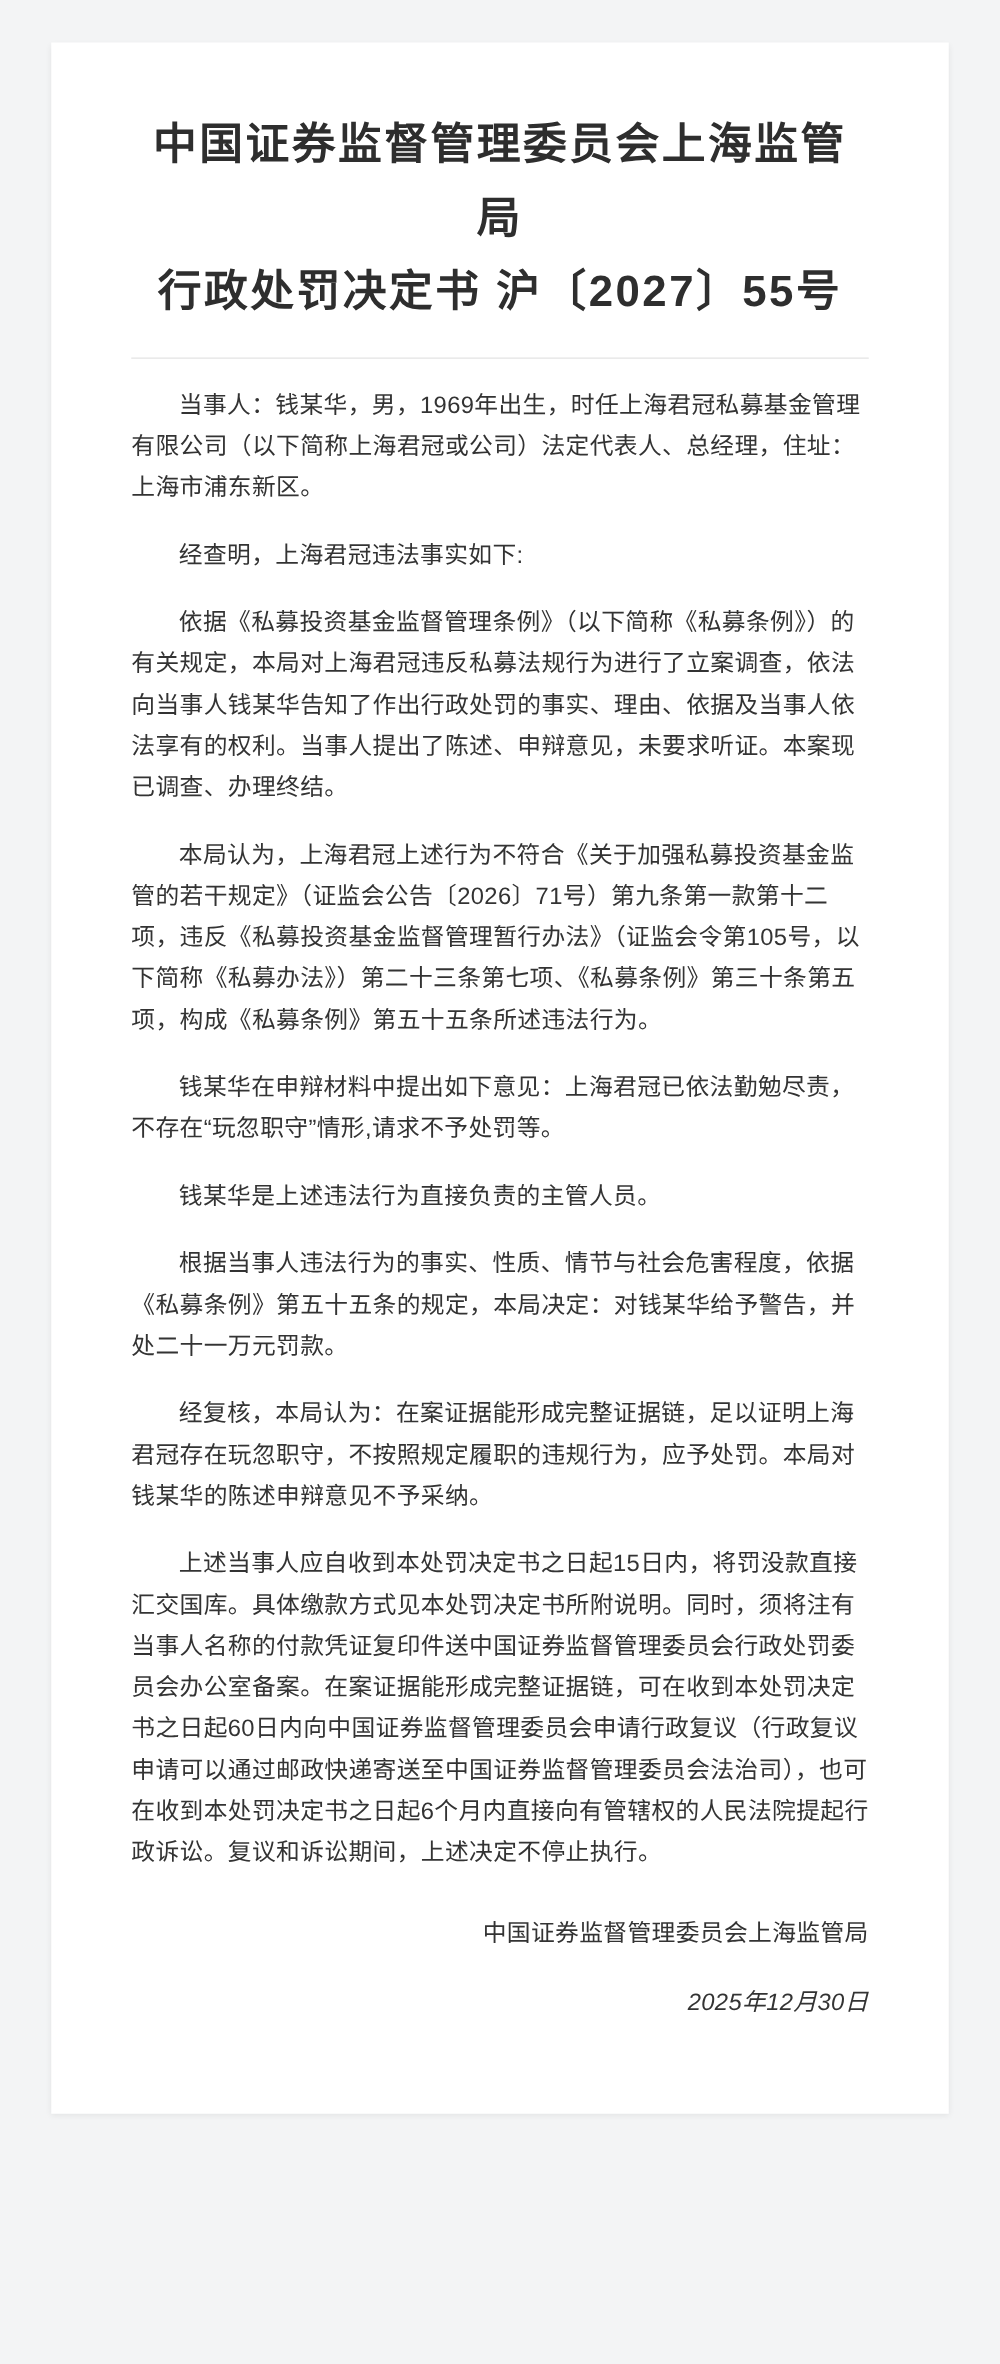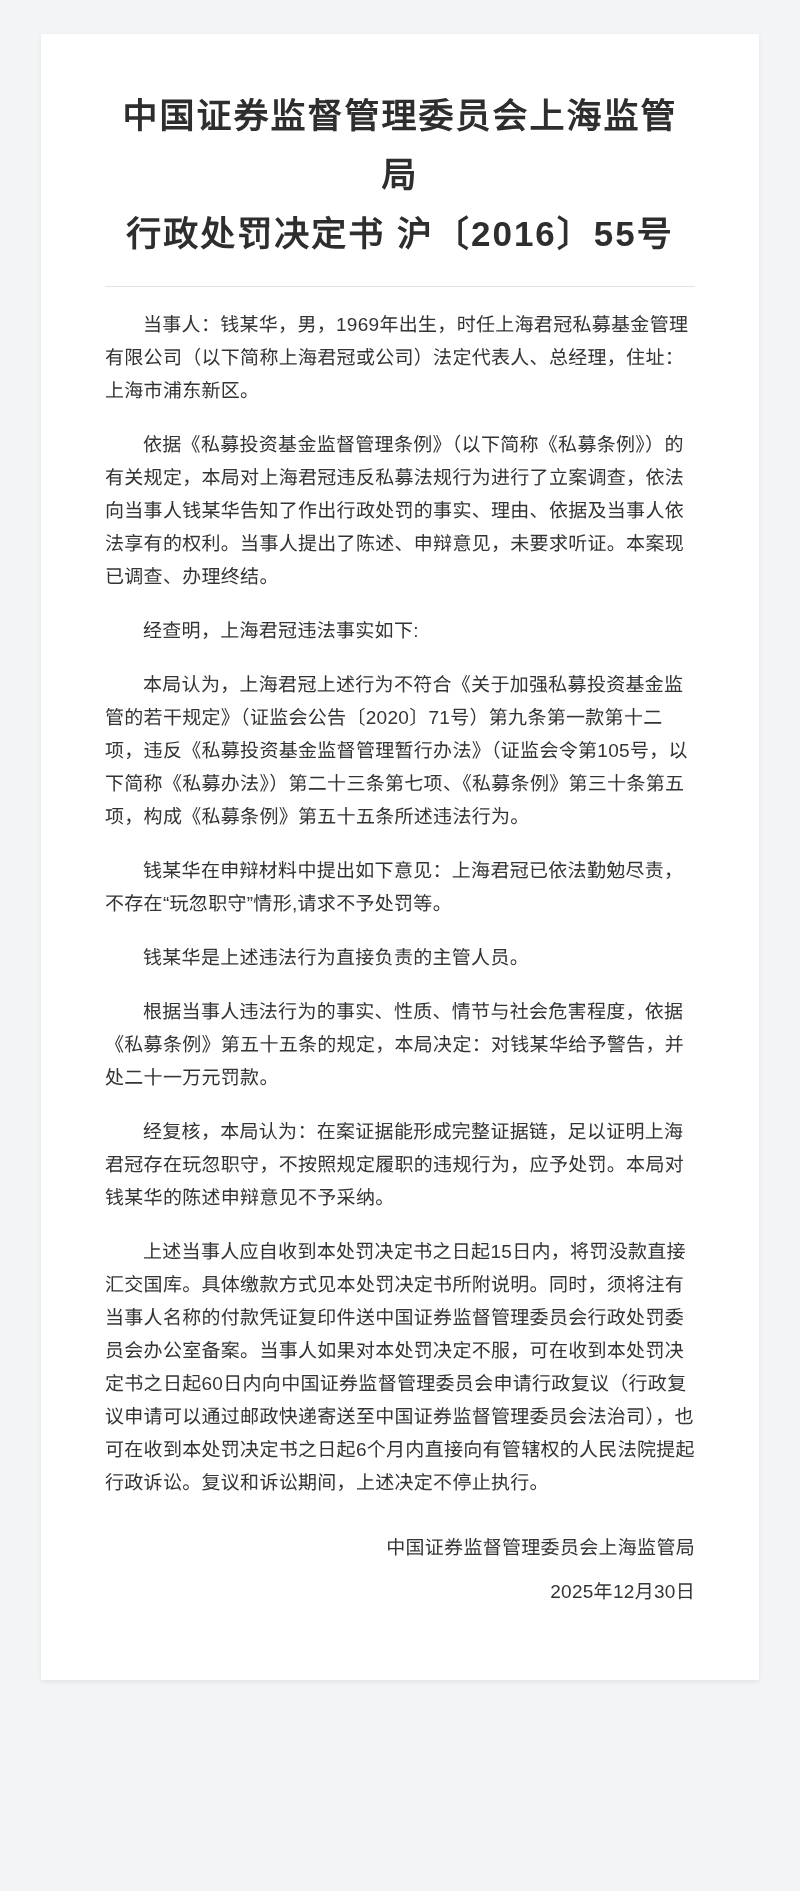--- a/index.html
+++ b/index.html
@@ -50,46 +50,47 @@
     color: #333333;
     font-size: 19px;
     line-height: 33px;
     letter-spacing: 0.3px;
     text-align: right;
   }
   .doc-sign .issuer {
     margin: 32px 0 0 0;
   }
   .doc-sign .sign-date {
-    margin: 11px 0 0 0;
+    margin: 22px 0 0 0;
+    font-style: italic;
   }
 </style>
 </head>
 <body>
 
 <div class="page">
   <div class="doc-card">
 
     <h1 class="doc-title">
       <span>中国证券监督管理委员会上海监管局</span><br>
-      <span>行政处罚决定书 沪〔2016〕55号</span>
+      <span>行政处罚决定书 沪〔2027〕55号</span>
     </h1>
 
     <hr class="title-divider">
 
     <div class="doc-body">
       <p>当事人：钱某华，男，1969年出生，时任上海君冠私募基金管理有限公司（以下简称上海君冠或公司）法定代表人、总经理，住址：上海市浦东新区。</p>
+      <p>经查明，上海君冠违法事实如下:</p>
       <p>依据《私募投资基金监督管理条例》（以下简称《私募条例》）的有关规定，本局对上海君冠违反私募法规行为进行了立案调查，依法向当事人钱某华告知了作出行政处罚的事实、理由、依据及当事人依法享有的权利。当事人提出了陈述、申辩意见，未要求听证。本案现已调查、办理终结。</p>
-      <p>经查明，上海君冠违法事实如下:</p>
-      <p>本局认为，上海君冠上述行为不符合《关于加强私募投资基金监管的若干规定》（证监会公告〔2020〕71号）第九条第一款第十二项，违反《私募投资基金监督管理暂行办法》（证监会令第105号，以下简称《私募办法》）第二十三条第七项、《私募条例》第三十条第五项，构成《私募条例》第五十五条所述违法行为。</p>
+      <p>本局认为，上海君冠上述行为不符合《关于加强私募投资基金监管的若干规定》（证监会公告〔2026〕71号）第九条第一款第十二项，违反《私募投资基金监督管理暂行办法》（证监会令第105号，以下简称《私募办法》）第二十三条第七项、《私募条例》第三十条第五项，构成《私募条例》第五十五条所述违法行为。</p>
       <p>钱某华在申辩材料中提出如下意见：上海君冠已依法勤勉尽责，不存在“玩忽职守”情形,请求不予处罚等。</p>
       <p>钱某华是上述违法行为直接负责的主管人员。</p>
       <p>根据当事人违法行为的事实、性质、情节与社会危害程度，依据《私募条例》第五十五条的规定，本局决定：对钱某华给予警告，并处二十一万元罚款。</p>
       <p>经复核，本局认为：在案证据能形成完整证据链，足以证明上海君冠存在玩忽职守，不按照规定履职的违规行为，应予处罚。本局对钱某华的陈述申辩意见不予采纳。</p>
-      <p>上述当事人应自收到本处罚决定书之日起15日内，将罚没款直接汇交国库。具体缴款方式见本处罚决定书所附说明。同时，须将注有当事人名称的付款凭证复印件送中国证券监督管理委员会行政处罚委员会办公室备案。当事人如果对本处罚决定不服，可在收到本处罚决定书之日起60日内向中国证券监督管理委员会申请行政复议（行政复议申请可以通过邮政快递寄送至中国证券监督管理委员会法治司），也可在收到本处罚决定书之日起6个月内直接向有管辖权的人民法院提起行政诉讼。复议和诉讼期间，上述决定不停止执行。</p>
+      <p>上述当事人应自收到本处罚决定书之日起15日内，将罚没款直接汇交国库。具体缴款方式见本处罚决定书所附说明。同时，须将注有当事人名称的付款凭证复印件送中国证券监督管理委员会行政处罚委员会办公室备案。在案证据能形成完整证据链，可在收到本处罚决定书之日起60日内向中国证券监督管理委员会申请行政复议（行政复议申请可以通过邮政快递寄送至中国证券监督管理委员会法治司），也可在收到本处罚决定书之日起6个月内直接向有管辖权的人民法院提起行政诉讼。复议和诉讼期间，上述决定不停止执行。</p>
     </div>
 
     <div class="doc-sign">
       <p class="issuer">中国证券监督管理委员会上海监管局</p>
       <p class="sign-date">2025年12月30日</p>
     </div>
 
   </div>
 </div>
 

